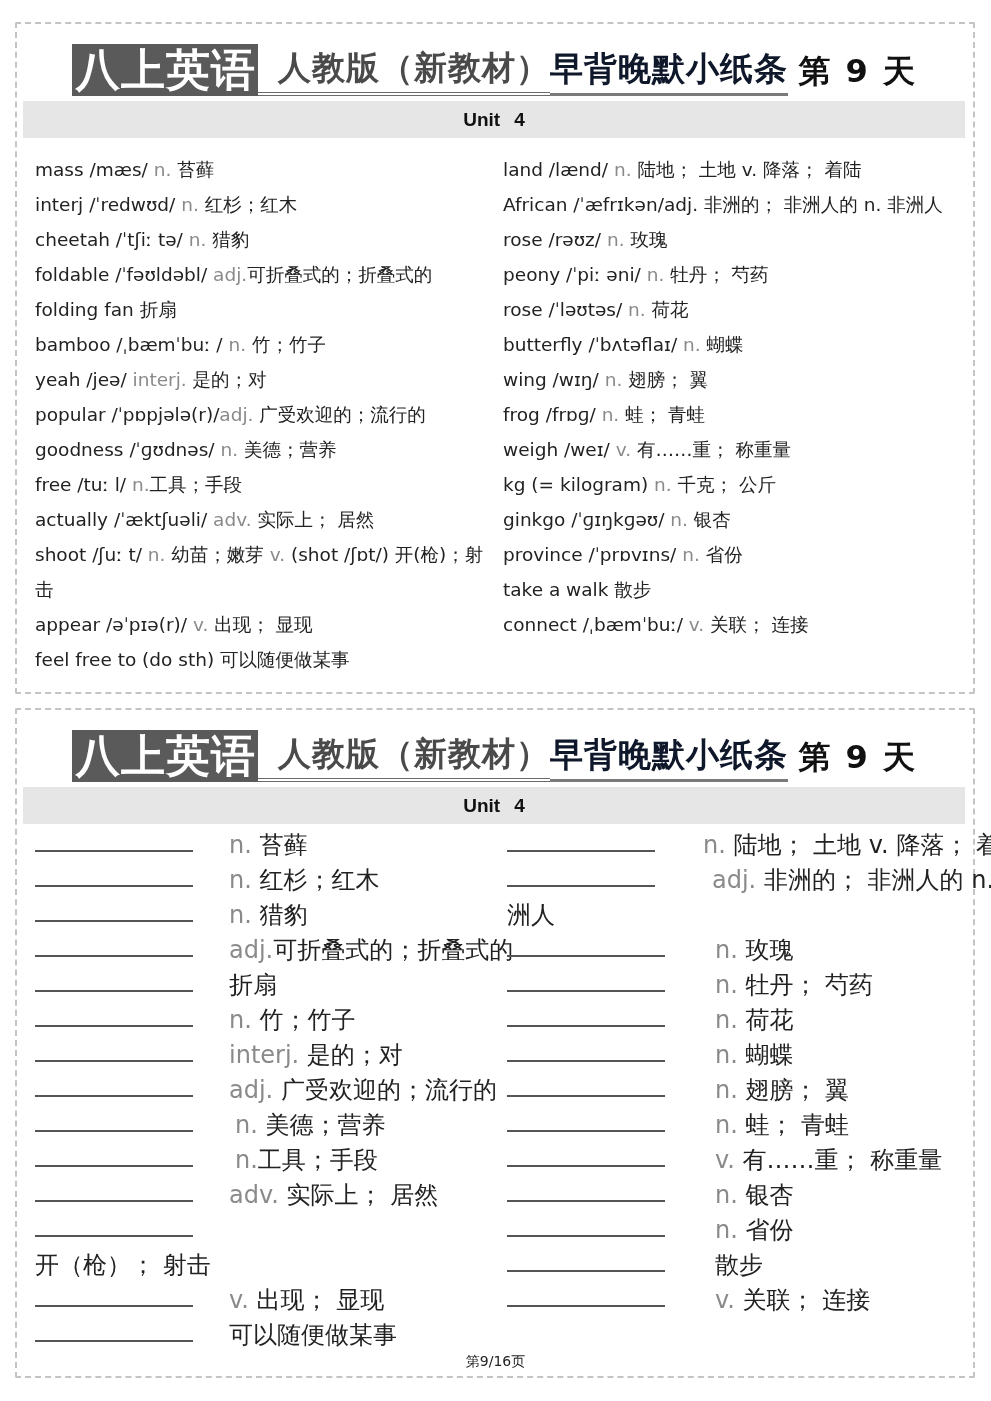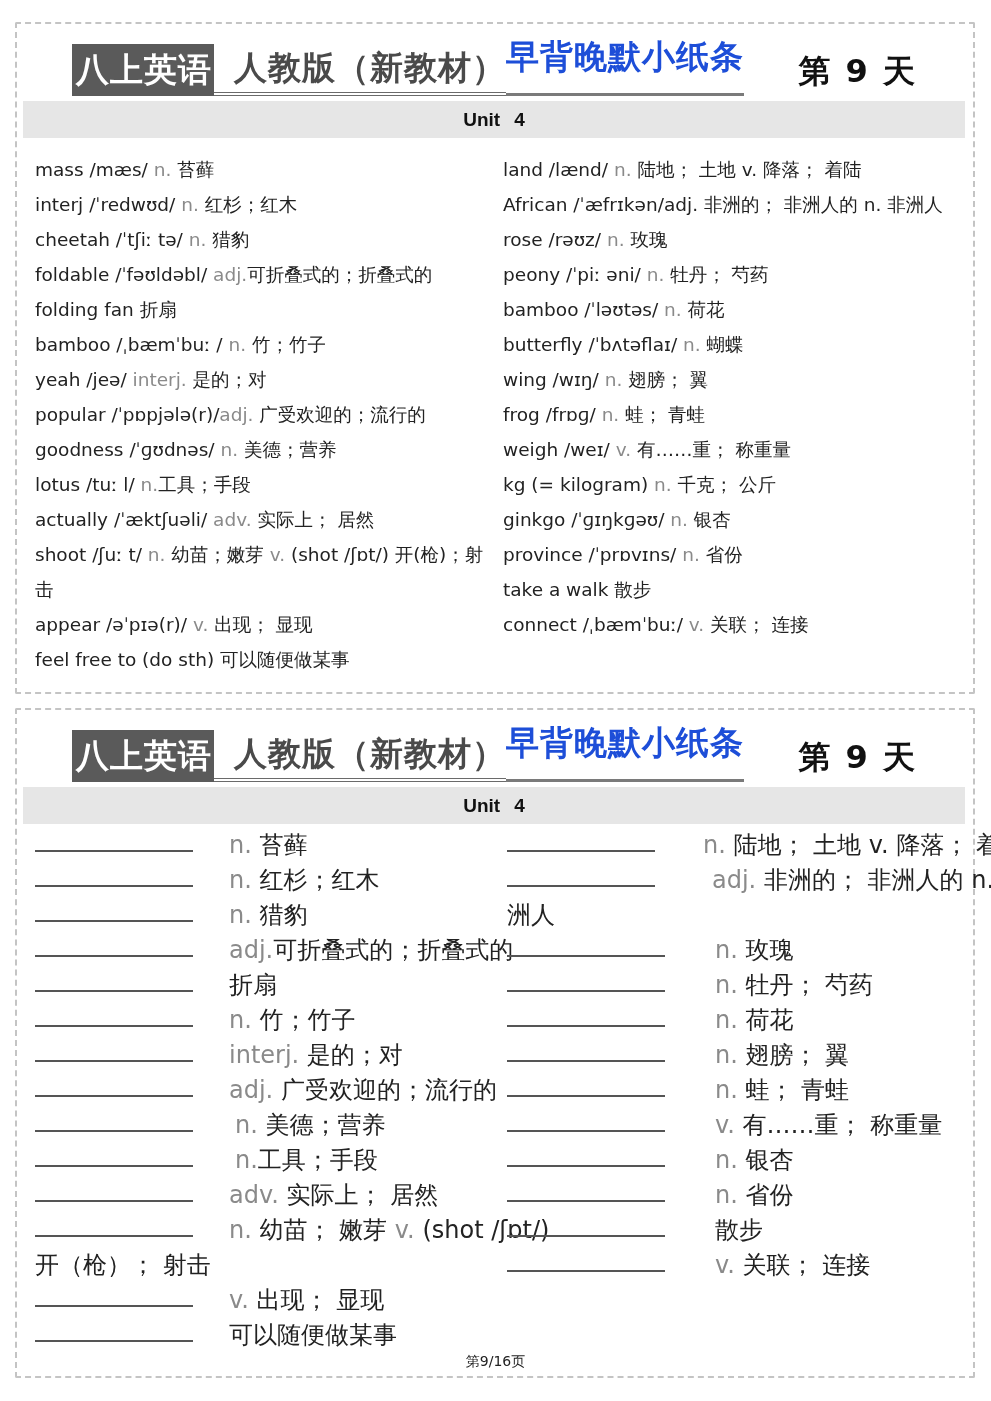--- a/index.html
+++ b/index.html
@@ -15,34 +15,34 @@
   }
   .card.top { top: 22px; height: 672px; }
   .card.bottom { top: 708px; height: 670px; }
 
   .title-row {
     position: absolute; left: 55px; top: 20px; height: 52px; width: 880px;
     display: flex; align-items: flex-end;
   }
   .title-dark {
     background: #5a5a5a; color: #ffffff;
-    font-weight: bold; font-size: 33px; letter-spacing: 1px;
+    font-weight: bold; font-size: 44px; letter-spacing: 1px;
     padding: 4px 2px 2px 4px; line-height: 44px; height: 52px;
     font-family: "DejaVu Sans", sans-serif;
   }
   .title-main {
     color: #4a4a4a; font-weight: bold; font-size: 33px; letter-spacing: 1px;
     line-height: 44px; padding-bottom: 2px;
     border-bottom: 4px double #6a6a6a;
     font-family: "DejaVu Sans", sans-serif;
     padding-left: 20px;
   }
   .title-sub {
-    color: #1d4ed8; font-weight: bold; font-size: 33px; letter-spacing: 1px;
-    line-height: 44px; padding-bottom: 14px;
+    color: #0f172a; font-weight: bold; font-size: 33px; letter-spacing: 1px;
+    line-height: 44px; padding-bottom: 2px;
     border-bottom: 3px solid #7a7a7a;
     font-family: "DejaVu Sans", sans-serif;
   }
   .day-label {
     position: absolute; right: 56px; top: 26px;
     font-weight: bold; font-size: 32px; color: #111; letter-spacing: 2px;
     font-family: "DejaVu Sans", sans-serif;
   }
 
   .unit-bar {
@@ -97,33 +97,33 @@
   <div class="col left">
     <div class="entry"><span>mass /mæs/</span> <span class="pos">n.</span> <span>苔藓</span></div>
     <div class="entry"><span>interj /ˈredwʊd/</span> <span class="pos">n.</span> <span>红杉；红木</span></div>
     <div class="entry"><span>cheetah /ˈtʃiː  tə/</span> <span class="pos">n.</span> <span>猎豹</span></div>
     <div class="entry"><span>foldable /ˈfəʊldəbl/</span> <span class="pos">adj.</span><span>可折叠式的；折叠式的</span></div>
     <div class="entry"><span>folding fan</span> <span>折扇</span></div>
     <div class="entry"><span>bamboo /ˌbæmˈbuː  /</span> <span class="pos">n.</span> <span>竹；竹子</span></div>
     <div class="entry"><span>yeah /jeə/</span> <span class="pos">interj.</span> <span>是的；对</span></div>
     <div class="entry"><span>popular /ˈpɒpjələ(r)/</span><span class="pos">adj.</span> <span>广受欢迎的；流行的</span></div>
     <div class="entry"><span>goodness /ˈɡʊdnəs/</span> <span class="pos">n.</span> <span>美德；营养</span></div>
-    <div class="entry"><span>lotus /tuː  l/</span> <span class="pos">n.</span><span>工具；手段</span></div>
+    <div class="entry"><span>free /tuː  l/</span> <span class="pos">n.</span><span>工具；手段</span></div>
     <div class="entry"><span>actually /ˈæktʃuəli/</span> <span class="pos">adv.</span> <span>实际上； 居然</span></div>
     <div class="entry wrap" style="width:452px;"><span>shoot /ʃuː  t/</span> <span class="pos">n.</span> <span>幼苗；嫩芽</span> <span class="pos">v.</span> <span>(shot /ʃɒt/) 开(枪)；射击</span></div>
     <div class="entry"><span>appear /əˈpɪə(r)/</span> <span class="pos">v.</span> <span>出现； 显现</span></div>
     <div class="entry"><span>feel free to (do sth)</span> <span>可以随便做某事</span></div>
   </div>
 
   <div class="col right">
     <div class="entry"><span>land /lænd/</span> <span class="pos">n.</span> <span>陆地； 土地</span> <span>v.</span> <span>降落； 着陆</span></div>
     <div class="entry wrap" style="width:455px;"><span>African /ˈæfrɪkən/</span><span>adj.</span> <span>非洲的； 非洲人的</span> <span>n.</span> <span>非洲人</span></div>
     <div class="entry"><span>rose /rəʊz/</span> <span class="pos">n.</span> <span>玫瑰</span></div>
     <div class="entry"><span>peony /ˈpiː  əni/</span> <span class="pos">n.</span> <span>牡丹； 芍药</span></div>
-    <div class="entry"><span>bamboo /ˈləʊtəs/</span> <span class="pos">n.</span> <span>荷花</span></div>
+    <div class="entry"><span>rose /ˈləʊtəs/</span> <span class="pos">n.</span> <span>荷花</span></div>
     <div class="entry"><span>butterfly /ˈbʌtəflaɪ/</span> <span class="pos">n.</span> <span>蝴蝶</span></div>
     <div class="entry"><span>wing /wɪŋ/</span> <span class="pos">n.</span> <span>翅膀； 翼</span></div>
     <div class="entry"><span>frog /frɒɡ/</span> <span class="pos">n.</span> <span>蛙； 青蛙</span></div>
     <div class="entry"><span>weigh /weɪ/</span> <span class="pos">v.</span> <span>有……重； 称重量</span></div>
     <div class="entry"><span>kg (= kilogram)</span> <span class="pos">n.</span> <span>千克； 公斤</span></div>
     <div class="entry"><span>ginkgo /ˈɡɪŋkɡəʊ/</span> <span class="pos">n.</span> <span>银杏</span></div>
     <div class="entry"><span>province /ˈprɒvɪns/</span> <span class="pos">n.</span> <span>省份</span></div>
     <div class="entry"><span>take a walk</span> <span>散步</span></div>
     <div class="entry"><span>connect /ˌbæmˈbuː/</span> <span class="pos">v.</span> <span>关联； 连接</span></div>
   </div>
@@ -182,21 +182,20 @@
     <div class="qrow">
         <div class="blank"></div>
         <div class="qmeaning" style="left:200px;"><span class="pos">n.</span><span>工具；手段</span></div>
       </div>
     <div class="qrow">
         <div class="blank"></div>
         <div class="qmeaning"><span class="pos">adv.</span> <span>实际上； 居然</span></div>
       </div>
     <div class="qrow">
         <div class="blank"></div>
-        <div class="qmeaning"><span class="pos">n.</span> <span>幼苗； 嫩芽</span> <span class="pos">v.</span> <span>(shot /ʃɒt/)</span></div>
       </div>
     <div class="qrow full">
         <div class="qmeaning"><span>开（枪）； 射击</span></div>
       </div>
     <div class="qrow">
         <div class="blank"></div>
         <div class="qmeaning"><span class="pos">v.</span> <span>出现； 显现</span></div>
       </div>
     <div class="qrow">
         <div class="blank"></div>
@@ -223,20 +222,24 @@
     <div class="qrow">
         <div class="blank"></div>
         <div class="qmeaning"><span class="pos">n.</span> <span>牡丹； 芍药</span></div>
       </div>
     <div class="qrow">
         <div class="blank"></div>
         <div class="qmeaning"><span class="pos">n.</span> <span>荷花</span></div>
       </div>
     <div class="qrow">
         <div class="blank"></div>
+        <div class="qmeaning"><span class="pos">n.</span> <span>蝴蝶</span></div>
+      </div>
+    <div class="qrow">
+        <div class="blank"></div>
         <div class="qmeaning"><span class="pos">n.</span> <span>翅膀； 翼</span></div>
       </div>
     <div class="qrow">
         <div class="blank"></div>
         <div class="qmeaning"><span class="pos">n.</span> <span>蛙； 青蛙</span></div>
       </div>
     <div class="qrow">
         <div class="blank"></div>
         <div class="qmeaning"><span class="pos">v.</span> <span>有……重； 称重量</span></div>
       </div>

